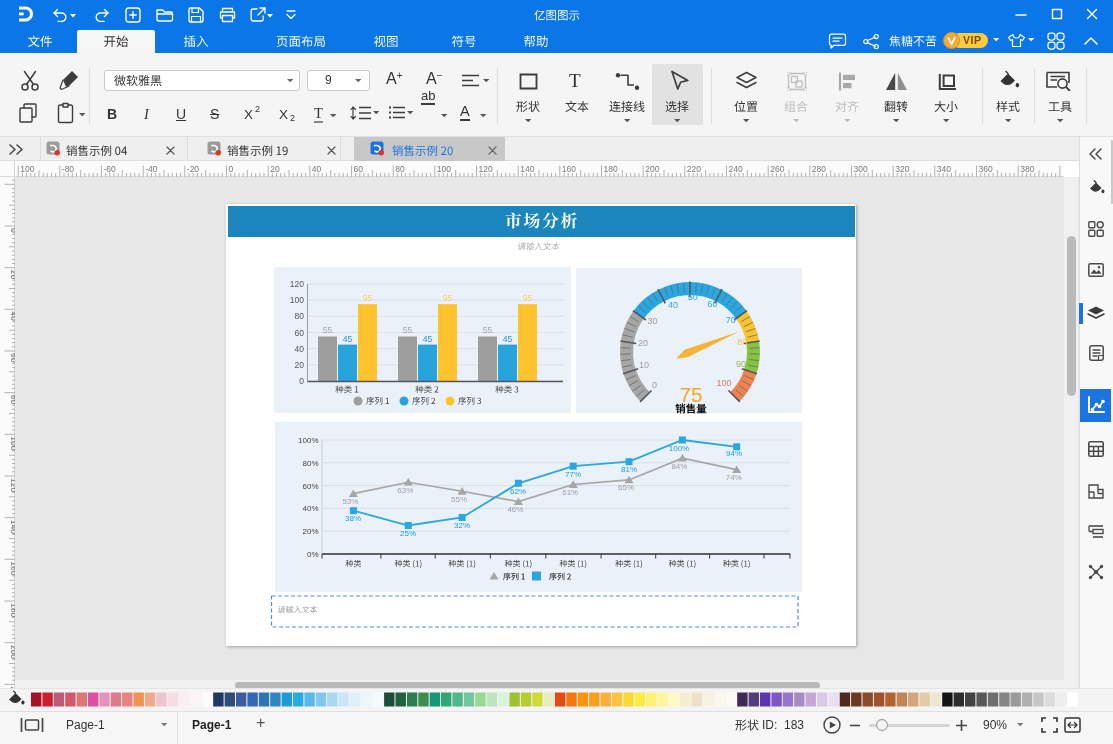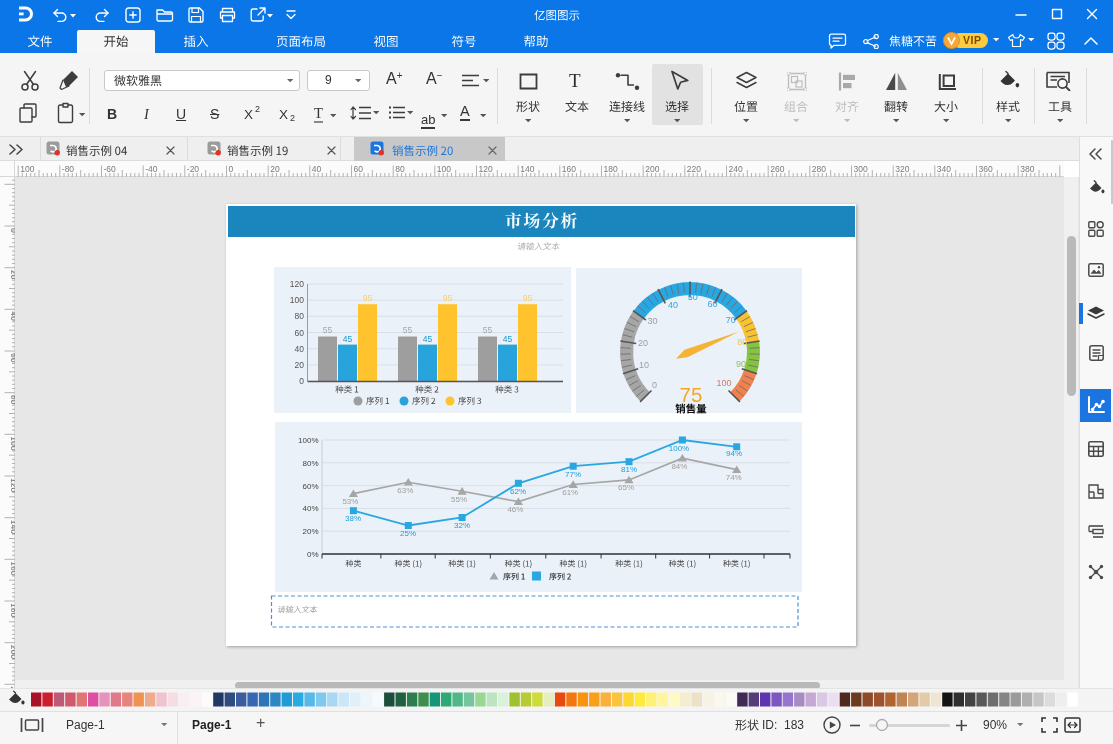--- a/index.html
+++ b/index.html
@@ -154,21 +154,21 @@
 <svg class="abs" style="left:372.8px;top:111.4px" width="6.4" height="4.2">
     <path d="M0,0 L6.4,0 L3.2,3.2 Z" fill="#555"></path>
   </svg>
 <svg class="abs" style="left:388px;top:106px" width="18" height="13" viewBox="0 0 18 13">
     <path d="M5,1.5 H17 M5,6.5 H17 M5,11.5 H17" stroke="#3d3d3d" stroke-width="1.4" fill="none" stroke-linecap="butt" stroke-linejoin="round"></path>
     <path d="M1,0.5 h2 v2 h-2 Z M1,5.5 h2 v2 h-2 Z M1,10.5 h2 v2 h-2 Z" fill="#3d3d3d"></path>
   </svg>
 <svg class="abs" style="left:406.8px;top:111.4px" width="6.4" height="4.2">
     <path d="M0,0 L6.4,0 L3.2,3.2 Z" fill="#555"></path>
   </svg>
-<div class="abs" style="left:421px;top:112px;font-size:13px;color:#333;border-bottom:2.5px solid #3a3a3a;line-height:15px">ab</div>
+<div class="abs" style="left:421px;top:88px;font-size:13px;color:#333;border-bottom:2.5px solid #3a3a3a;line-height:15px">ab</div>
 <svg class="abs" style="left:440.8px;top:114.4px" width="6.4" height="4.2">
     <path d="M0,0 L6.4,0 L3.2,3.2 Z" fill="#555"></path>
   </svg>
 <div class="abs" style="left:460px;top:104px;font-size:14.5px;color:#333;border-bottom:2.5px solid #3a3a3a;line-height:15px">A</div>
 <svg class="abs" style="left:479.8px;top:114.4px" width="6.4" height="4.2">
     <path d="M0,0 L6.4,0 L3.2,3.2 Z" fill="#555"></path>
   </svg>
 <svg class="abs" style="left:519px;top:73px" width="19" height="17" viewBox="0 0 19 17">
     <path d="M1.5,1.5 H17.5 V15.5 H1.5 Z" stroke="#3d3d3d" stroke-width="1.8" fill="none" stroke-linecap="butt" stroke-linejoin="miter"></path>
   </svg>

